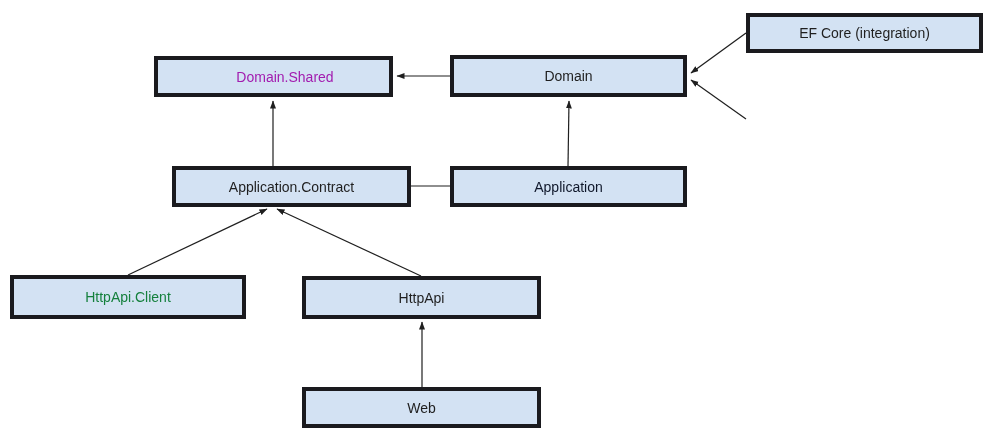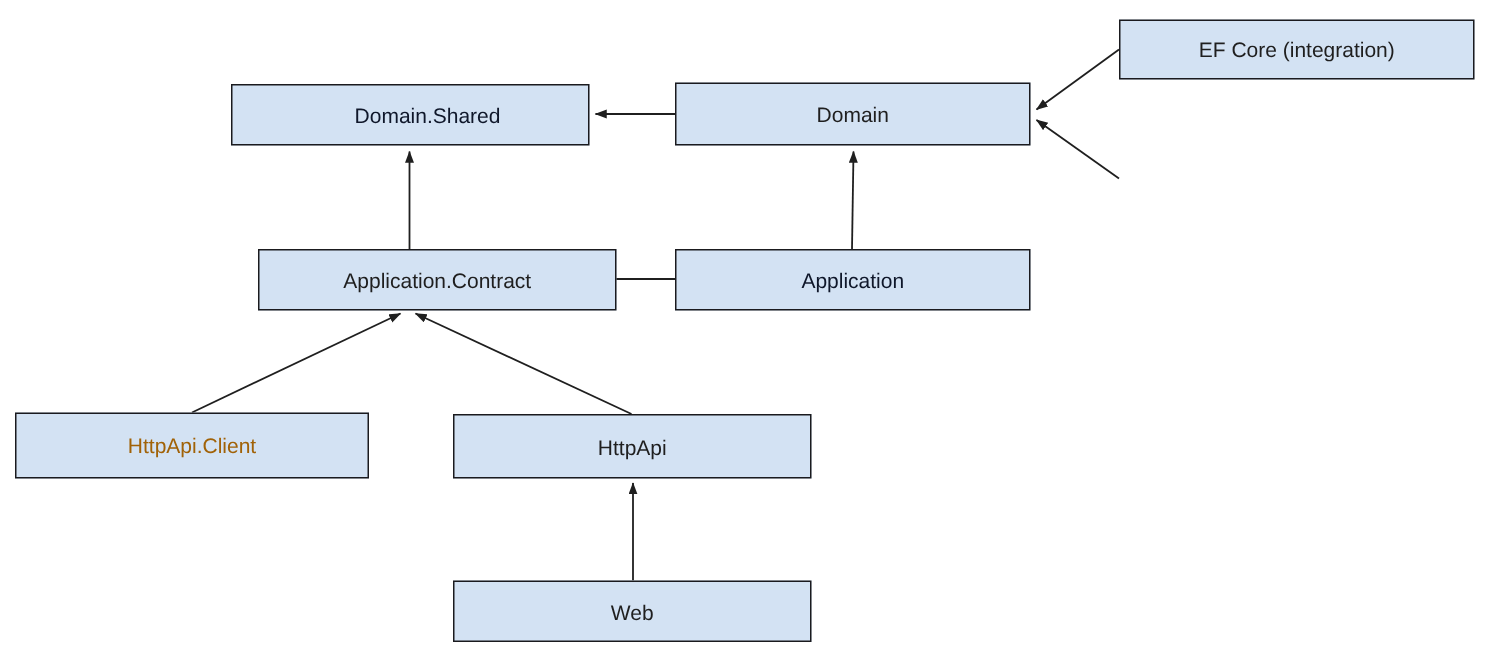--- a/index.html
+++ b/index.html
@@ -20,21 +20,21 @@
     left: 0;
     top: 0;
     width: 993px;
     height: 441px;
     pointer-events: none;
   }
   .node {
     position: absolute;
     box-sizing: border-box;
     background: #d3e2f3;
-    border: 1px solid #a3a3a3;
+    border: 4px solid #a3a3a3;
     display: flex;
     align-items: center;
     justify-content: center;
     font-size: 14px;
     color: #1f1f1f;
     white-space: nowrap;
   }
 </style>
 </head>
 <body>
@@ -49,36 +49,36 @@
   <line x1="450" y1="76" x2="397" y2="76" stroke="#1f1f1f" stroke-width="1.2" marker-end="url(#arrowhead)"></line>
       <line x1="450" y1="186" x2="397" y2="186" stroke="#1f1f1f" stroke-width="1.2" marker-end="url(#arrowhead)"></line>
       <line x1="273" y1="166" x2="273" y2="101" stroke="#1f1f1f" stroke-width="1.2" marker-end="url(#arrowhead)"></line>
       <line x1="568" y1="166" x2="569" y2="101" stroke="#1f1f1f" stroke-width="1.2" marker-end="url(#arrowhead)"></line>
       <line x1="746" y1="33" x2="691" y2="73" stroke="#1f1f1f" stroke-width="1.2" marker-end="url(#arrowhead)"></line>
       <line x1="746" y1="119" x2="691" y2="80" stroke="#1f1f1f" stroke-width="1.2" marker-end="url(#arrowhead)"></line>
       <line x1="128" y1="275" x2="267" y2="209" stroke="#1f1f1f" stroke-width="1.2" marker-end="url(#arrowhead)"></line>
       <line x1="421" y1="276" x2="277" y2="209" stroke="#1f1f1f" stroke-width="1.2" marker-end="url(#arrowhead)"></line>
       <line x1="422" y1="387" x2="422" y2="322" stroke="#1f1f1f" stroke-width="1.2" marker-end="url(#arrowhead)"></line>
     </svg>
-<div class="node" style="left: 154px; top: 56px; width: 239px; height: 41px; background: rgb(211, 226, 243); border-color: rgb(26, 26, 30); color: #0f172a; padding-left: 23px;">
+<div class="node" style="left: 154px; top: 56px; width: 239px; height: 41px; background: rgb(211, 226, 243); border-color: rgb(26, 26, 30); color: #a21caf; padding-left: 23px;">
       <span>Domain.Shared</span>
     </div>
     <div class="node" style="left: 450px; top: 55px; width: 237px; height: 42px; background: rgb(211, 226, 243); border-color: rgb(26, 26, 30); color: rgb(31, 31, 31);">
       <span>Domain</span>
     </div>
     <div class="node" style="left: 746px; top: 13px; width: 237px; height: 40px; background: rgb(211, 226, 243); border-color: rgb(26, 26, 30); color: rgb(31, 31, 31);">
       <span>EF Core (integration)</span>
     </div>
     <div class="node" style="left: 154px; top: 166px; width: 239px; height: 41px; background: rgb(211, 226, 243); border-color: rgb(26, 26, 30); color: rgb(31, 31, 31); margin-left: 18px;">
       <span>Application.Contract</span>
     </div>
     <div class="node" style="left: 450px; top: 166px; width: 237px; height: 41px; background: rgb(211, 226, 243); border-color: rgb(26, 26, 30); color: #0f172a;">
       <span>Application</span>
     </div>
-    <div class="node" style="left: 10px; top: 275px; width: 236px; height: 44px; background: rgb(211, 226, 243); border-color: rgb(26, 26, 30); color: #a16207;">
+    <div class="node" style="left: 10px; top: 275px; width: 236px; height: 44px; background: rgb(211, 226, 243); border-color: rgb(26, 26, 30); color: #15803d;">
       <span>HttpApi.Client</span>
     </div>
     <div class="node" style="left: 302px; top: 276px; width: 239px; height: 43px; background: rgb(211, 226, 243); border-color: rgb(26, 26, 30); color: rgb(31, 31, 31);">
       <span>HttpApi</span>
     </div>
     <div class="node" style="left: 302px; top: 387px; width: 239px; height: 41px; background: rgb(211, 226, 243); border-color: rgb(26, 26, 30); color: rgb(31, 31, 31); text-align: right;">
       <span>Web</span>
     </div>
   </div>
 

